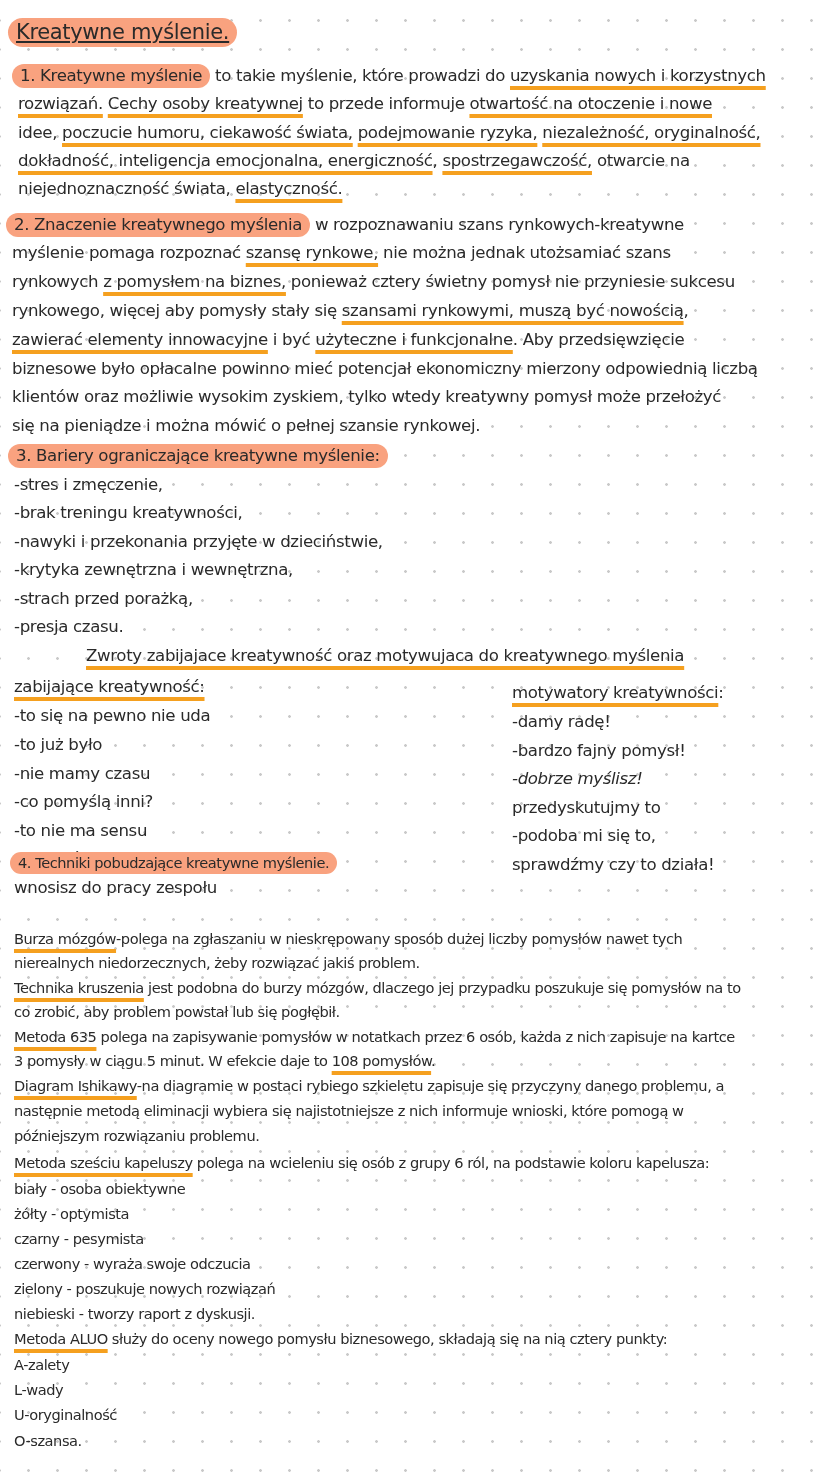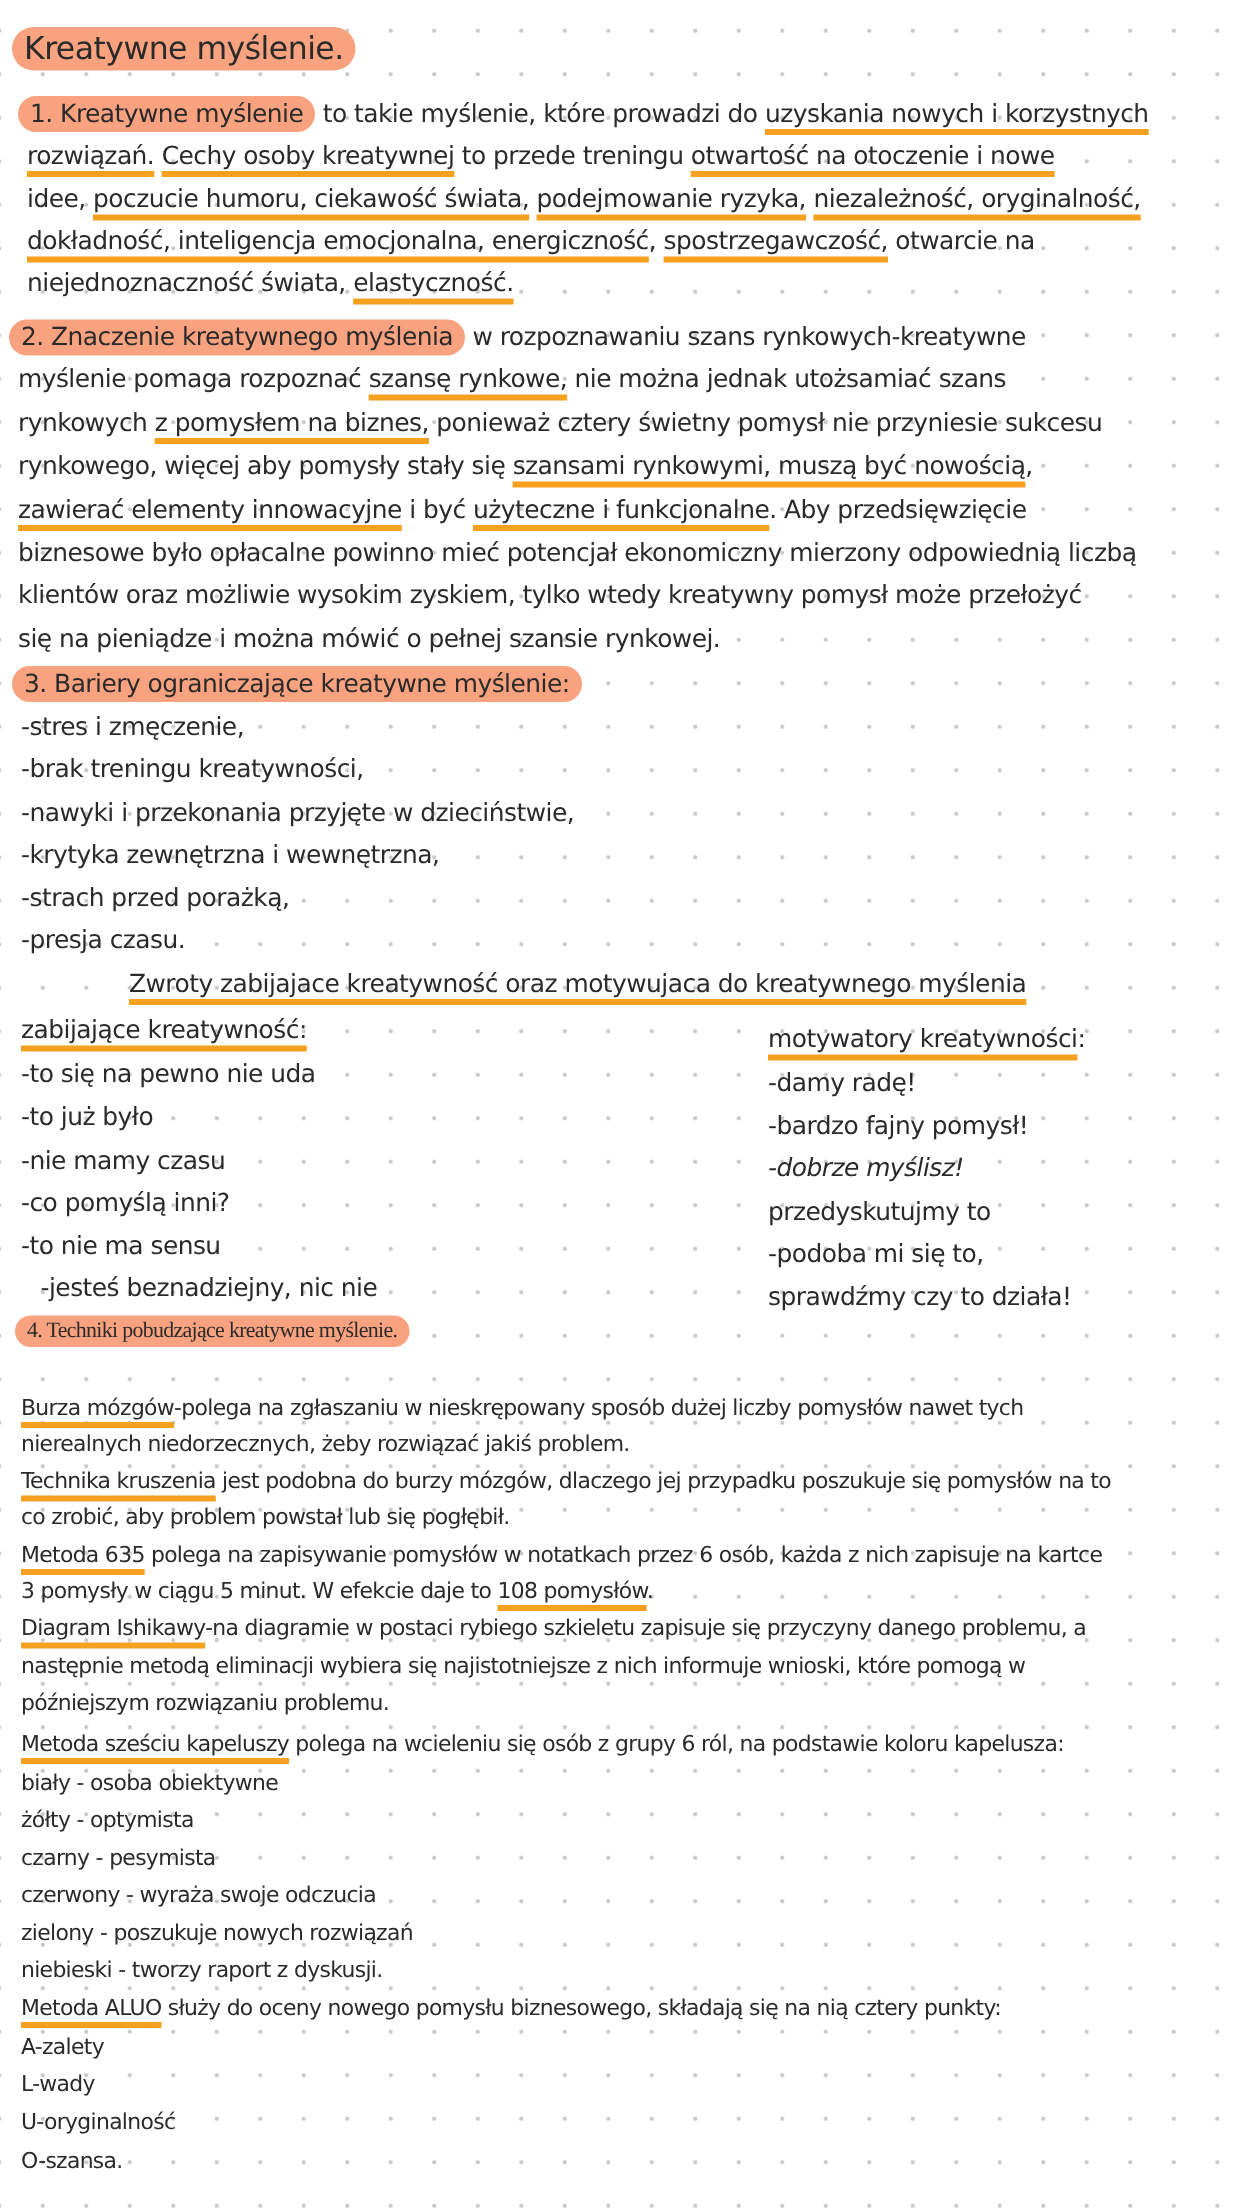--- a/index.html
+++ b/index.html
@@ -9,35 +9,35 @@
     background-image: radial-gradient(circle, #c9c9c9 1.1px, transparent 1.6px);
     background-size:29px 29px;
     background-position:14px 6px;
     font-family:"DejaVu Sans", sans-serif;
     color:#2a2a2a;
   }
   .ln { position:absolute; left:0; white-space:nowrap; font-size:16.6px; line-height:26px; letter-spacing:-0.35px; }
   .sm { font-size:14.6px; letter-spacing:-0.45px; }
   .hl { background:#f9a27f; border-radius:16px; padding:2px 8px 3px 8px; margin-left:-6px; }
   .ul { text-decoration:underline; text-decoration-color:#f5a01f; text-decoration-thickness:4px; text-underline-offset:5px; text-decoration-skip-ink:none; }
-  .title { font-size:21px; }
+  .title { font-size:21px;text-decoration:underline; }
 </style>
 </head>
 <body>
 
 <div class="ln title" style="top:19px;left:14px;">
   <span class="hl">Kreatywne myślenie.</span>
 </div>
 
 <div>
   <div class="ln" style="top:63px;left:18px;">
     <span class="hl">1. Kreatywne myślenie</span><span> to takie myślenie, które prowadzi do </span><span class="ul">uzyskania nowych i korzystnych</span>
   </div>
   <div class="ln" style="top:91px;left:18px;">
-    <span class="ul">rozwiązań.</span><span> </span><span class="ul">Cechy osoby kreatywnej</span><span> to przede treningu </span><span class="ul">otwartość na otoczenie i nowe</span>
+    <span class="ul">rozwiązań.</span><span> </span><span class="ul">Cechy osoby kreatywnej</span><span> to przede informuje </span><span class="ul">otwartość na otoczenie i nowe</span>
   </div>
   <div class="ln" style="top:120px;left:18px;">
     <span>idee, </span><span class="ul">poczucie humoru, ciekawość świata,</span><span> </span><span class="ul">podejmowanie ryzyka,</span><span> </span><span class="ul">niezależność, oryginalność,</span>
   </div>
   <div class="ln" style="top:148px;left:18px;">
     <span class="ul">dokładność, inteligencja emocjonalna, energiczność</span><span>, </span><span class="ul">spostrzegawczość,</span><span> otwarcie na</span>
   </div>
   <div class="ln" style="top:176px;left:18px;">
     <span>niejednoznaczność świata, </span><span class="ul">elastyczność.</span>
   </div>
@@ -101,21 +101,21 @@
     <div class="ln" style="top:709px;left:512px;">-damy radę!</div>
     <div class="ln" style="top:738px;left:512px;">-bardzo fajny pomysł!</div>
     <div class="ln" style="top:766px;left:512px;font-style:italic;">-dobrze myślisz!</div>
     <div class="ln" style="top:795px;left:512px;">przedyskutujmy to</div>
     <div class="ln" style="top:823px;left:512px;">-podoba mi się to,</div>
     <div class="ln" style="top:852px;left:512px;">sprawdźmy czy to działa!</div>
   </div>
 </div>
 
 <div>
-  <div class="ln sm" style="top:874px;left:16px;font-family:Liberation Serif, serif;">
+  <div class="ln sm" style="top:850px;left:16px;">
     <span class="hl">4. Techniki pobudzające kreatywne myślenie.</span>
   </div>
   <div class="ln sm" style="top:926px;left:14px;">
     <span class="ul">Burza mózgów</span><span>-polega na zgłaszaniu w nieskrępowany sposób dużej liczby pomysłów nawet tych</span>
   </div>
   <div class="ln sm" style="top:950px;left:14px;">nierealnych niedorzecznych, żeby rozwiązać jakiś problem.</div>
   <div class="ln sm" style="top:975px;left:14px;">
     <span class="ul">Technika kruszenia</span><span> jest podobna do burzy mózgów, dlaczego jej przypadku poszukuje się pomysłów na to</span>
   </div>
   <div class="ln sm" style="top:999px;left:14px;">co zrobić, aby problem powstał lub się pogłębił.</div>

